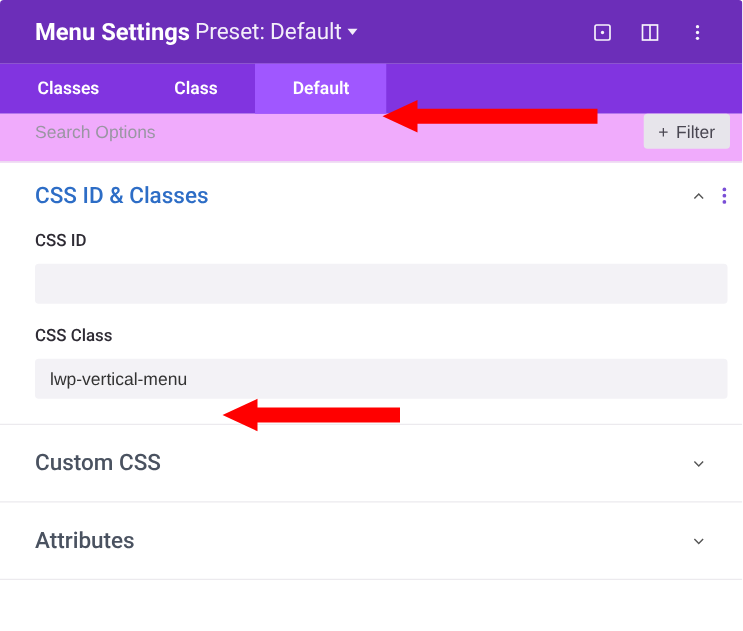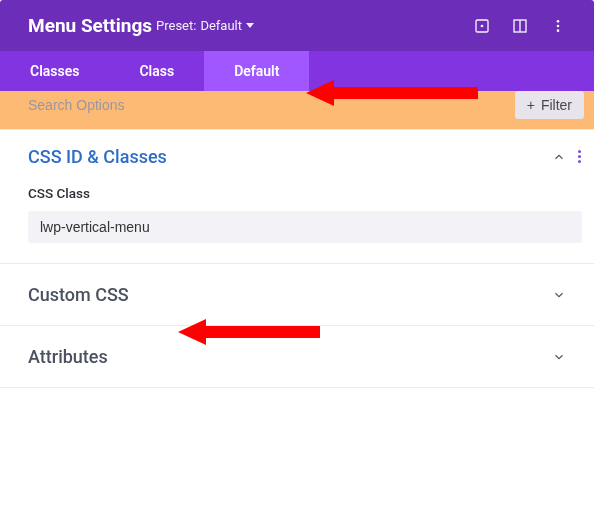--- a/index.html
+++ b/index.html
@@ -22,40 +22,40 @@
   .header {
     background: #6c2eb9;
     color: #fff;
     padding: 14px 28px 14px 28px;
     display: flex;
     align-items: flex-start;
     justify-content: space-between;
   }
   .header-left { display: flex; gap: 4px; }
   .title { font-size: 19px; font-weight: 700; }
-  .preset { font-size: 13px; opacity: 0.92; display:flex; align-items:center; gap:4px; cursor:pointer;}
+  .preset { font-size: 18px; opacity: 0.92; display:flex; align-items:center; gap:4px; cursor:pointer;}
   .header-icons { display: flex; gap: 22px; align-items:center; margin-top:4px;}
   .hicon { width:16px; height:16px; fill:#fff; cursor:pointer; opacity:0.95;}
   .tabs {
     background: #8134e0;
     display: flex;
     height: 40px;
   }
   .tab {
     color: #fff;
     font-size: 14px;
     font-weight: 600;
     padding: 0 30px;
     display:flex;
     align-items:center;
     cursor:pointer;
   }
   .tab.active { background: #a057ff; }
   .searchbar {
-    background: #fdba74;
+    background: #f0abfc;
     padding: 0 10px 10px 28px;
     display:flex;
     align-items:center;
     justify-content:center;
     border-bottom:1px solid #eceaee;
   }
   .search-input {
     border: none;
     background: transparent;
     font-size: 14px;
@@ -176,20 +176,24 @@
               <polyline points="6 15 12 9 18 15"></polyline>
             </svg>
           <div class="dots3">
               <span></span>
               <span></span>
               <span></span>
             </div>
         </div>
       </div>
 
+      <div class="field">
+        <label class="field-label">CSS ID</label>
+        <input class="text-input" type="text" value="" style="">
+      </div>
 
       <div class="field">
         <label class="field-label">CSS Class</label>
         <input class="text-input" type="text" value="lwp-vertical-menu" style="">
       </div>
     </div>
 
     <div class="section collapsed">
       <div class="section-head">
         <div class="section-title muted">Custom CSS</div>

